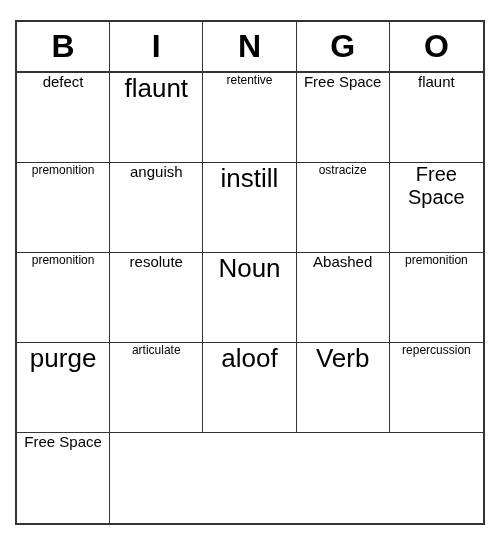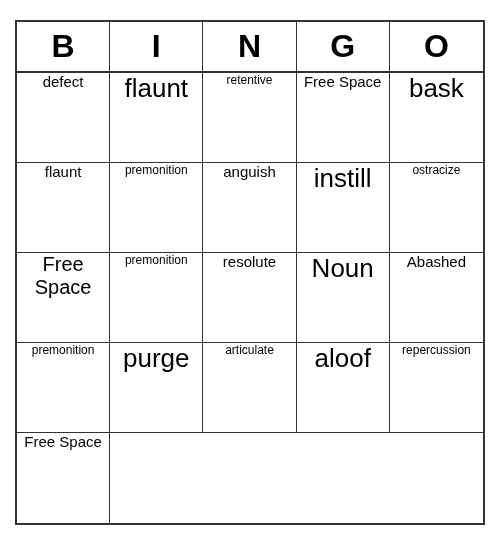--- a/index.html
+++ b/index.html
@@ -105,23 +105,20 @@
       <div class="bingo-cell">
         <span class="size-xl">flaunt</span>
       </div>
       <div class="bingo-cell">
         <span class="size-sm">retentive</span>
       </div>
       <div class="bingo-cell">
         <span class="size-md">Free Space</span>
       </div>
       <div class="bingo-cell">
-        <span class="size-xl">bask</span>
-      </div>
-      <div class="bingo-cell">
         <span class="size-md">flaunt</span>
       </div>
       <div class="bingo-cell">
         <span class="size-sm">premonition</span>
       </div>
       <div class="bingo-cell">
         <span class="size-md">anguish</span>
       </div>
       <div class="bingo-cell">
         <span class="size-xl">instill</span>
@@ -150,19 +147,22 @@
       <div class="bingo-cell">
         <span class="size-xl">purge</span>
       </div>
       <div class="bingo-cell">
         <span class="size-sm">articulate</span>
       </div>
       <div class="bingo-cell">
         <span class="size-xl">aloof</span>
       </div>
       <div class="bingo-cell">
+        <span class="size-xl">Verb</span>
+      </div>
+      <div class="bingo-cell">
         <span class="size-sm">repercussion</span>
       </div>
       <div class="bingo-cell">
         <span class="size-md">Free Space</span>
       </div>
     </div>
 </div>
 
 </body></html>

